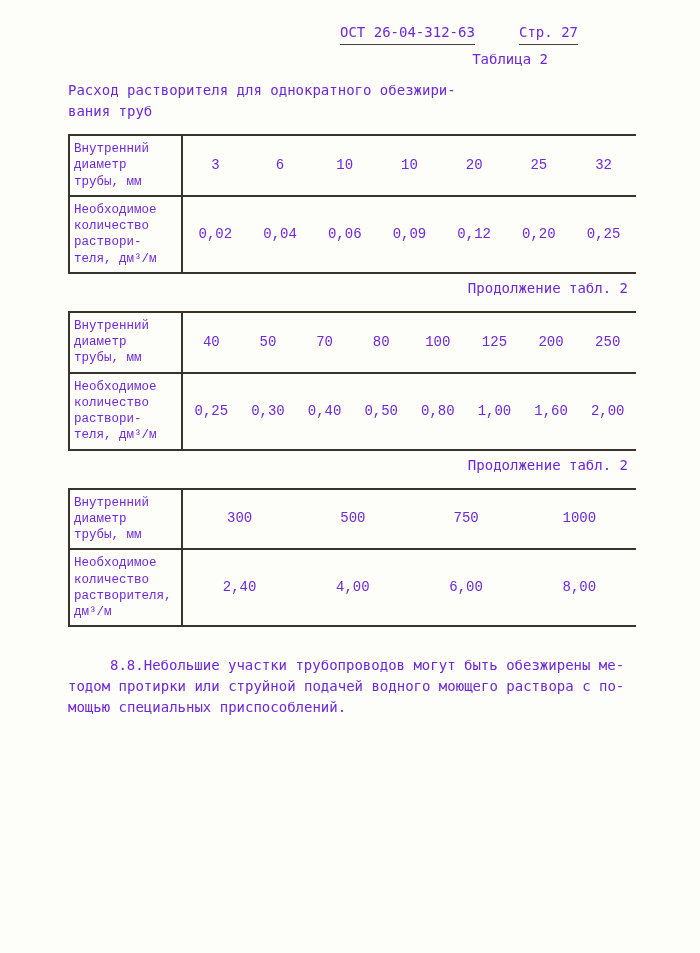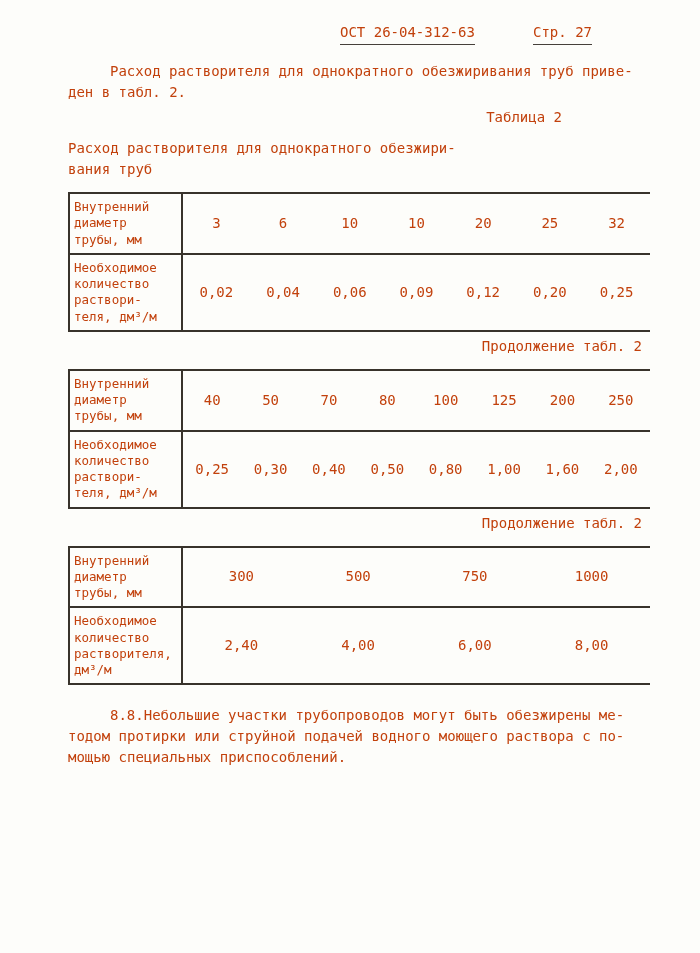--- a/index.html
+++ b/index.html
@@ -1,66 +1,64 @@
 <!DOCTYPE html>
 <html><head>
 <meta charset="utf-8">
 <style>
   html,body{margin:0;padding:0;background:#ffffff;}
   .page{
     position:relative;
     width:700px;height:953px;
     box-sizing:border-box;
     background:#fdfdfa;
-    color:#c2410c;
+    color:#6d28d9;
     font-family:"DejaVu Sans Mono","Liberation Mono",monospace;
     font-size:14px;
     line-height:1.5;
-    padding:22px 50px 0 68px;
+    padding:22px 64px 0 68px;
     overflow:hidden;
   }
   
   .hdr{display:flex;justify-content:space-between;padding-left:272px;padding-right:58px;}
   .hdr .u{border-bottom:1.5px solid #46403a;padding-bottom:1px;white-space:nowrap;}
   
   .para{white-space:pre-line;text-indent:42px;margin:14px 0 0 0;}
   .para.tight{margin-top:16px;}
   
   .cap-table{ text-align:right;padding-right:88px;margin-top:4px;}
   .cap-cont{ text-align:right;padding-right:8px;margin-top:4px;}
   .tbl-title{ width:500px;margin-top:10px;white-space:pre-line;}
   
   .dtable{
     display:table;width:100%;table-layout:fixed;
     border-top:2px solid #38332b;border-bottom:2px solid #38332b;
     margin-top:12px;
   }
-  .trow{display:table-row;}
+  .trow{display:table-row;font-family:Liberation Mono, monospace;}
   .tc{display:table-cell;vertical-align:middle;text-align:center;padding:6px 2px;}
   .tc.label{
     width:104px;text-align:left;
     border-left:2px solid #38332b;border-right:2px solid #38332b;
     white-space:pre-line;
     font-size:12.5px;line-height:1.3;
     padding:5px 3px 5px 4px;
   }
   .trow.first .tc{border-bottom:2px solid #38332b;}
 </style>
 </head>
 <body>
 
 <div class="page">
 
   <div class="hdr">
     <span class="u">ОСТ 26-04-312-63</span>
     <span class="u">Стр. 27</span>
   </div>
 
-  <div class="para tight">Расход растворителя для однократного обезжиривания труб приве-
-ден в табл. 2.</div>
 
   <div class="cap-table">Таблица 2</div>
 
   <div class="tbl-title">Расход растворителя для однократного обезжири-
 вания труб</div>
 
   <div class="dtable">
     <div class="trow first">
       <div class="tc label">Внутренний
 диаметр
@@ -137,17 +135,17 @@
 количество
 растворителя,
 дм³/м</div>
       <div class="tc">2,40</div>
       <div class="tc">4,00</div>
       <div class="tc">6,00</div>
       <div class="tc">8,00</div>
     </div>
   </div>
 
-  <div class="para" style="margin-top:20px;">8.8.Небольшие участки трубопроводов могут быть обезжирены ме-
+  <div class="para" style="margin-top:28px;">8.8.Небольшие участки трубопроводов могут быть обезжирены ме-
 тодом протирки или струйной подачей водного моющего раствора с по-
 мощью специальных приспособлений.</div>
 
 </div>
 
 </body></html>

